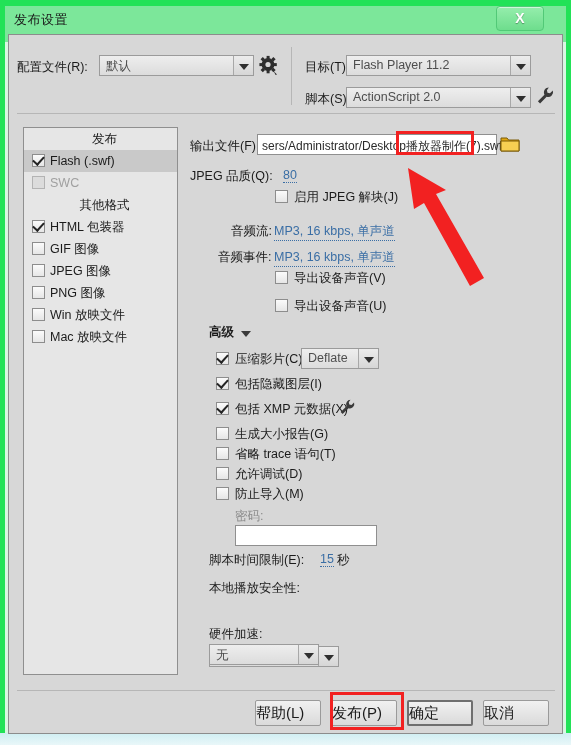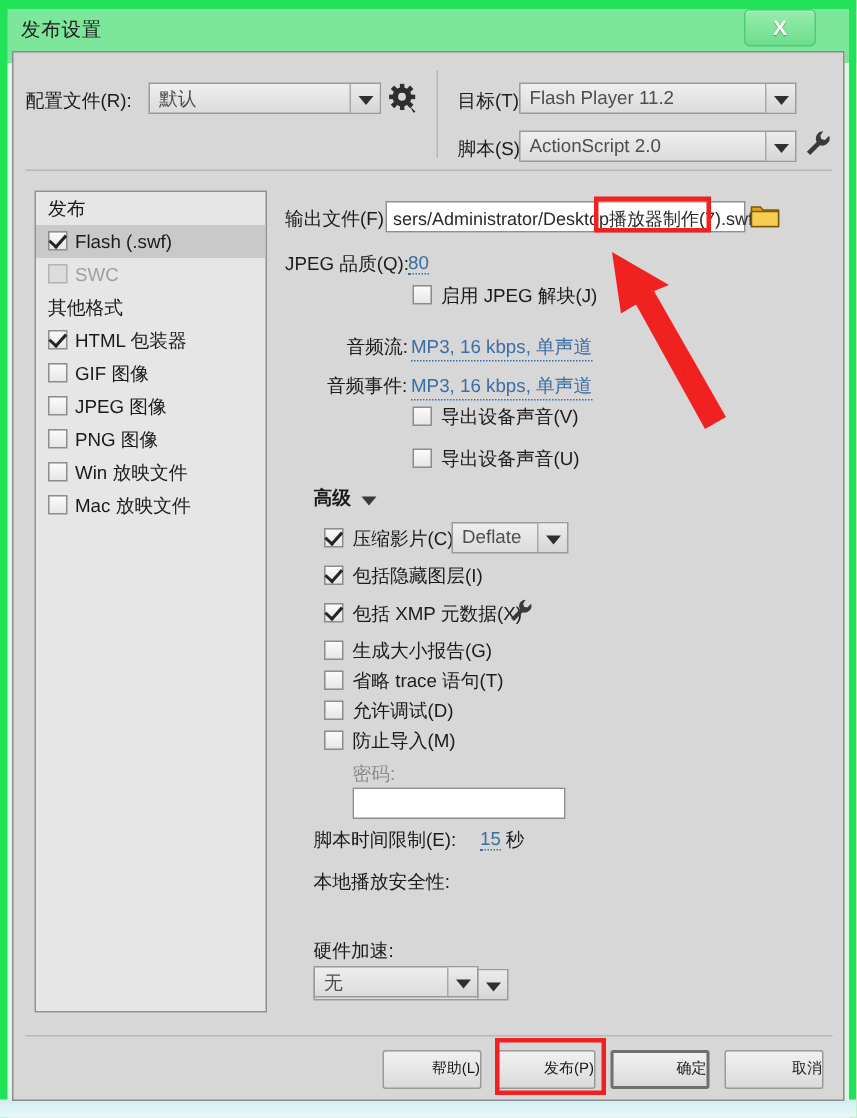--- a/index.html
+++ b/index.html
@@ -148,20 +148,21 @@
     box-sizing: border-box;
     overflow: hidden;
   }
   .sl-group {
     position: relative;
     height: 22px;
     line-height: 22px;
     padding-left: 8px;
     font-size: 12.5px;
     color: #1b1b1b;
+    text-align: center;
   }
   .sl-item {
     position: relative;
     height: 22px;
     line-height: 22px;
     padding-left: 26px;
     font-size: 12.5px;
     color: #1b1b1b;
     cursor: pointer;
   }
@@ -192,23 +193,23 @@
   }
 
   
   .btn {
     position: absolute;
     box-sizing: border-box;
     height: 26px;
     border: 1px solid #9a9a9a;
     border-radius: 2px;
     background: linear-gradient(to bottom, #f1f1f1, #dadada);
-    font-size: 10px;
+    font-size: 15px;
     color: #1b1b1b;
-    text-align: right;
+    text-align: left;
     line-height: 24px;
     cursor: pointer;
   }
   .btn.default {
     border: 2px solid #6f6f6f;
     line-height: 22px;
   }
 
   
   .redbox {
@@ -325,21 +326,21 @@
     <div class="lbl" style="position:absolute;left:181px;top:103px;">输出文件(F):</div>
     <div class="textinput" style="left:248px;top:99px;width:240px;">
       <div class="txt"><span>sers/Administrator/Desktop</span><span>播放器制作(7)</span><span>.swf</span></div>
     </div>
     <svg class="folder" style="left:491px;top:99px;" width="20" height="20" viewBox="0 0 20 20">
       <path d="M1 4 h6 l1.6 2 h10.4 v11 H1 Z" fill="#e0a712" stroke="#7a5a06" stroke-width="1"></path>
       <path d="M1 7 h18 v10 H1 Z" fill="#f6cf52" stroke="#7a5a06" stroke-width="1"></path>
     </svg>
 
     <div class="lbl" style="position:absolute;left:181px;top:133px;">JPEG 品质(Q):</div>
-    <div class="bluelink" style="position:absolute;left:263px;top:133px;">80</div>
+    <div class="bluelink" style="position:absolute;left:274px;top:133px;">80</div>
 
     <div class="cb" style="left:266px;top:155px;"></div>
     <div class="lbl" style="position:absolute;left:285px;top:154px;">启用 JPEG 解块(J)</div>
 
     <div class="lbl" style="position:absolute;left:222px;top:188px;">音频流:</div>
     <div class="bluelink" style="position:absolute;left:265px;top:188px;">MP3, 16 kbps, 单声道</div>
 
     <div class="lbl" style="position:absolute;left:209px;top:214px;">音频事件:</div>
     <div class="bluelink" style="position:absolute;left:265px;top:214px;">MP3, 16 kbps, 单声道</div>
 

